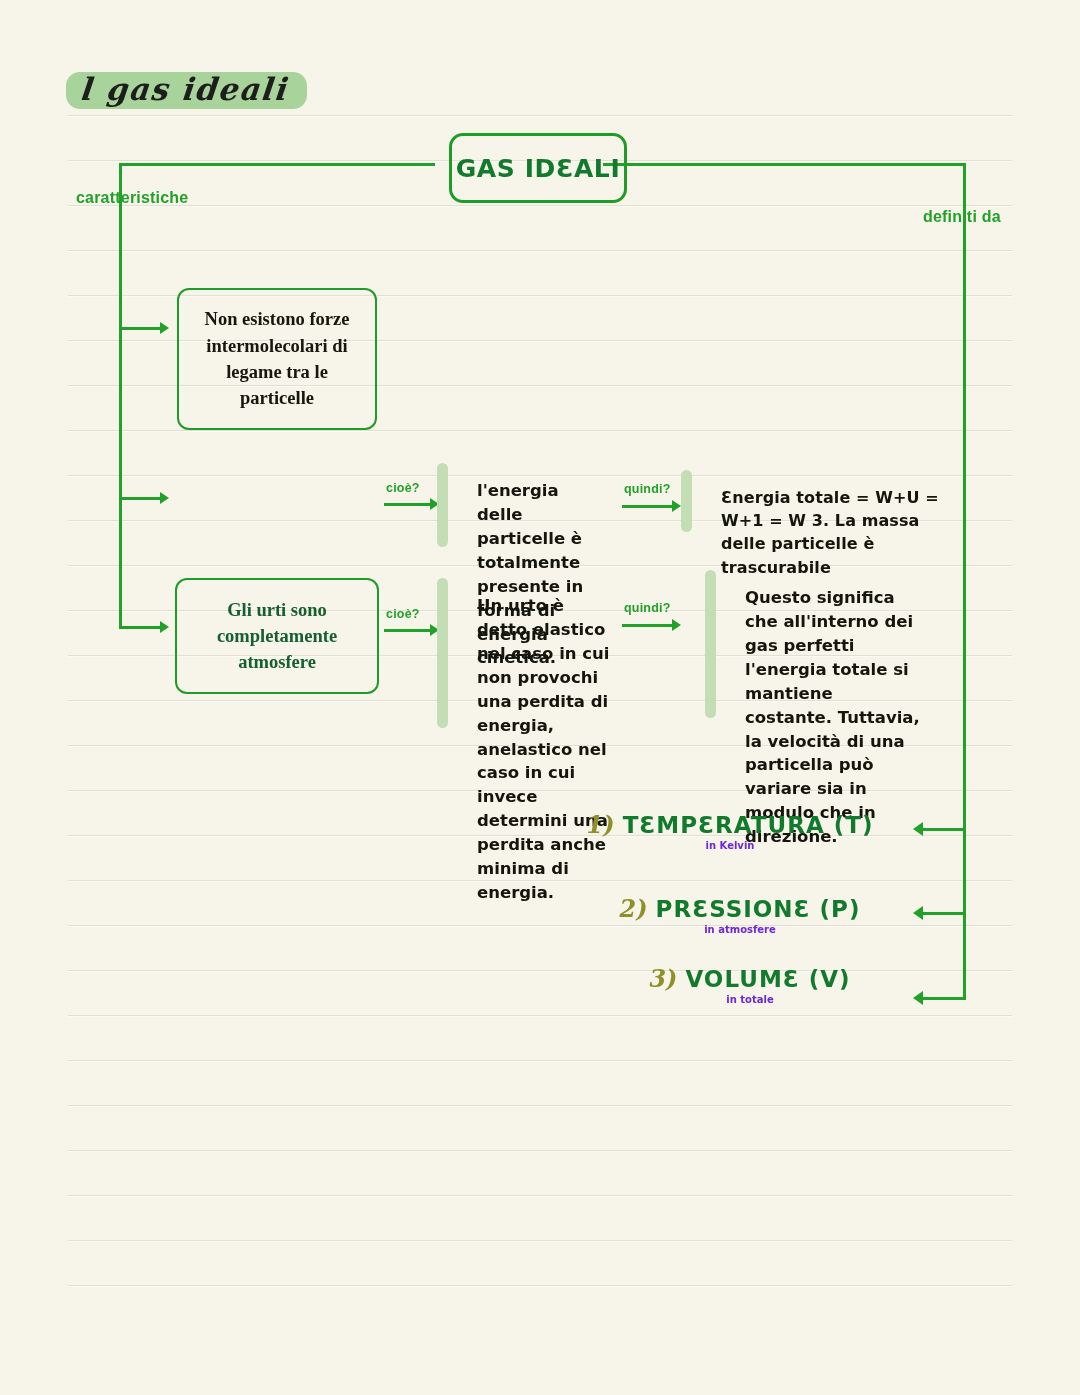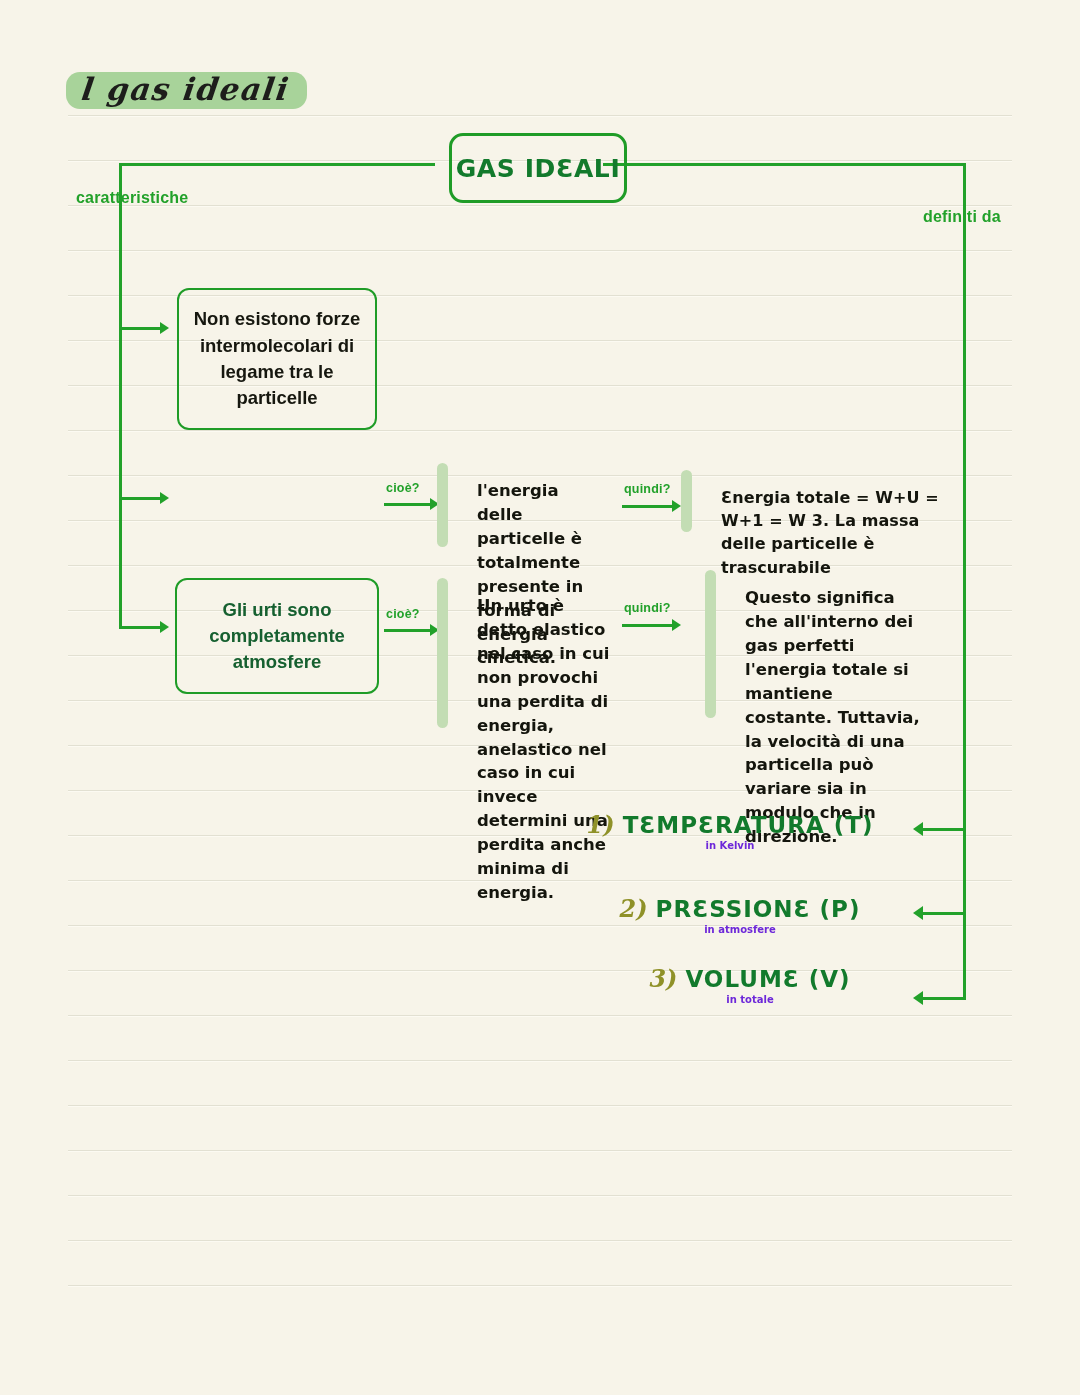--- a/index.html
+++ b/index.html
@@ -59,21 +59,21 @@
 
   
   .fbox{
     position:absolute;
     border:2.5px solid #1f9c27;border-radius:12px;
     display:flex;align-items:center;justify-content:center;
     text-align:center;z-index:5;background:transparent;
   }
   .fbox span{
     font-size:18.5px;line-height:1.42;font-weight:600;
-    font-family:Liberation Sans, sans-serif;
+    font-family:Liberation Serif, serif;
     padding:0 10px;
   }
   #fbox1{left:177px;top:288px;width:196px;height:138px;}
   #fbox1 span{color:#16170f;}
   #fbox2{left:177px;top:462px;width:200px;height:75px;}
   #fbox2 span{color:#16603a;}
   #fbox3{left:175px;top:578px;width:200px;height:112px;}
   #fbox3 span{color:#166030;}
 
   

